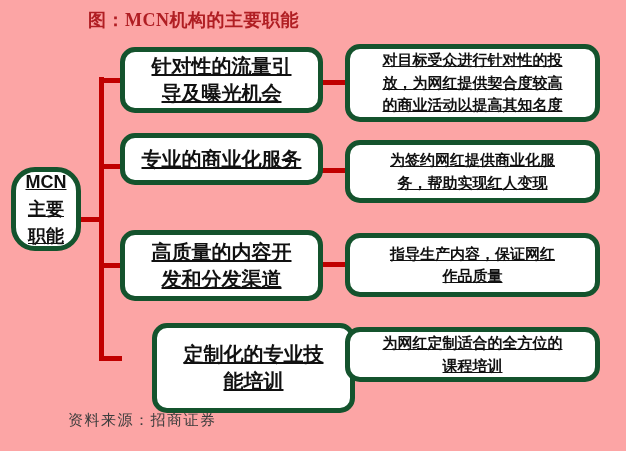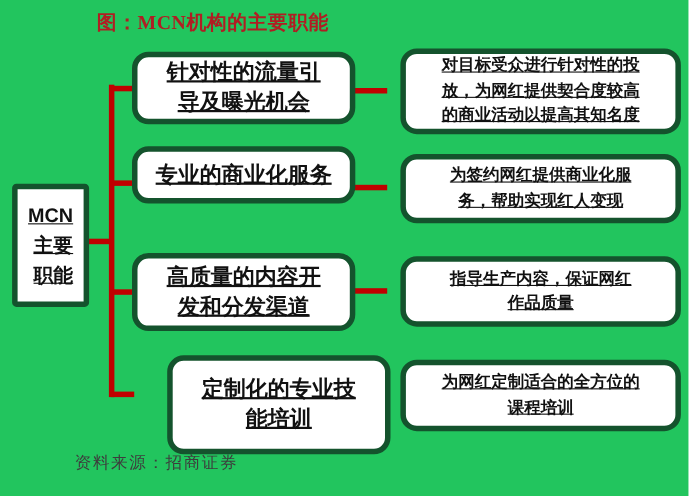--- a/index.html
+++ b/index.html
@@ -1,41 +1,41 @@
 <!DOCTYPE html>
 <html><head>
 <meta charset="utf-8">
 <style>
   html,body{margin:0;padding:0;background:#ffffff;}
   .canvas{
-    position:relative;width:626px;height:451px;background:#22c55e;
+    position:relative;width:626px;height:451px;background:#fca5a5;
     font-family:"Liberation Sans",sans-serif;overflow:hidden;
   }
   .title{
     position:absolute;left:88px;top:8px;
     font-family:"Liberation Serif",serif;font-weight:bold;font-size:18px;
     color:#B01E23;letter-spacing:0.5px;white-space:nowrap;
   }
   .node{
     position:absolute;border:5px solid #14532d;border-radius:15px;background:#ffffff;
     display:flex;align-items:center;justify-content:center;text-align:center;
     color:#111111;font-weight:bold;box-sizing:border-box;text-decoration:underline;
   }
   .pre{white-space:pre-line;}
-  .root{left:11px;top:167px;width:70px;height:112px;font-size:18px;line-height:1.5;border-radius:4px;text-align:right;}
+  .root{left:11px;top:167px;width:70px;height:84px;font-size:18px;line-height:1.5;border-radius:24px;}
   .fn{left:120px;width:203px;font-size:20px;}
   .fn1{top:47px;height:66px;line-height:1.35;}
   .fn2{top:133px;height:52px;line-height:1.35;}
   .fn3{top:230px;height:71px;line-height:1.35;}
   .fn4{top:323px;height:90px;line-height:1.35;margin-left:32px;}
-  .dt{left:364px;width:255px;font-size:15px;line-height:1.5;text-align:center;}
+  .dt{left:345px;width:255px;font-size:15px;line-height:1.5;text-align:center;}
   .dt1{top:44px;height:78px;}
   .dt2{top:140px;height:63px;}
   .dt3{top:233px;height:64px;}
-  .dt4{top:327px;height:65px;}
+  .dt4{top:327px;height:55px;}
   .line{position:absolute;background:#C00000;}
   .lh{height:5px;}
   .lv{width:5px;}
   .src{
     position:absolute;left:68px;top:411px;
     font-family:Liberation Sans, sans-serif;font-size:15px;color:#3D3D3D;letter-spacing:1.5px;
   }
 </style>
 </head>
 <body>

